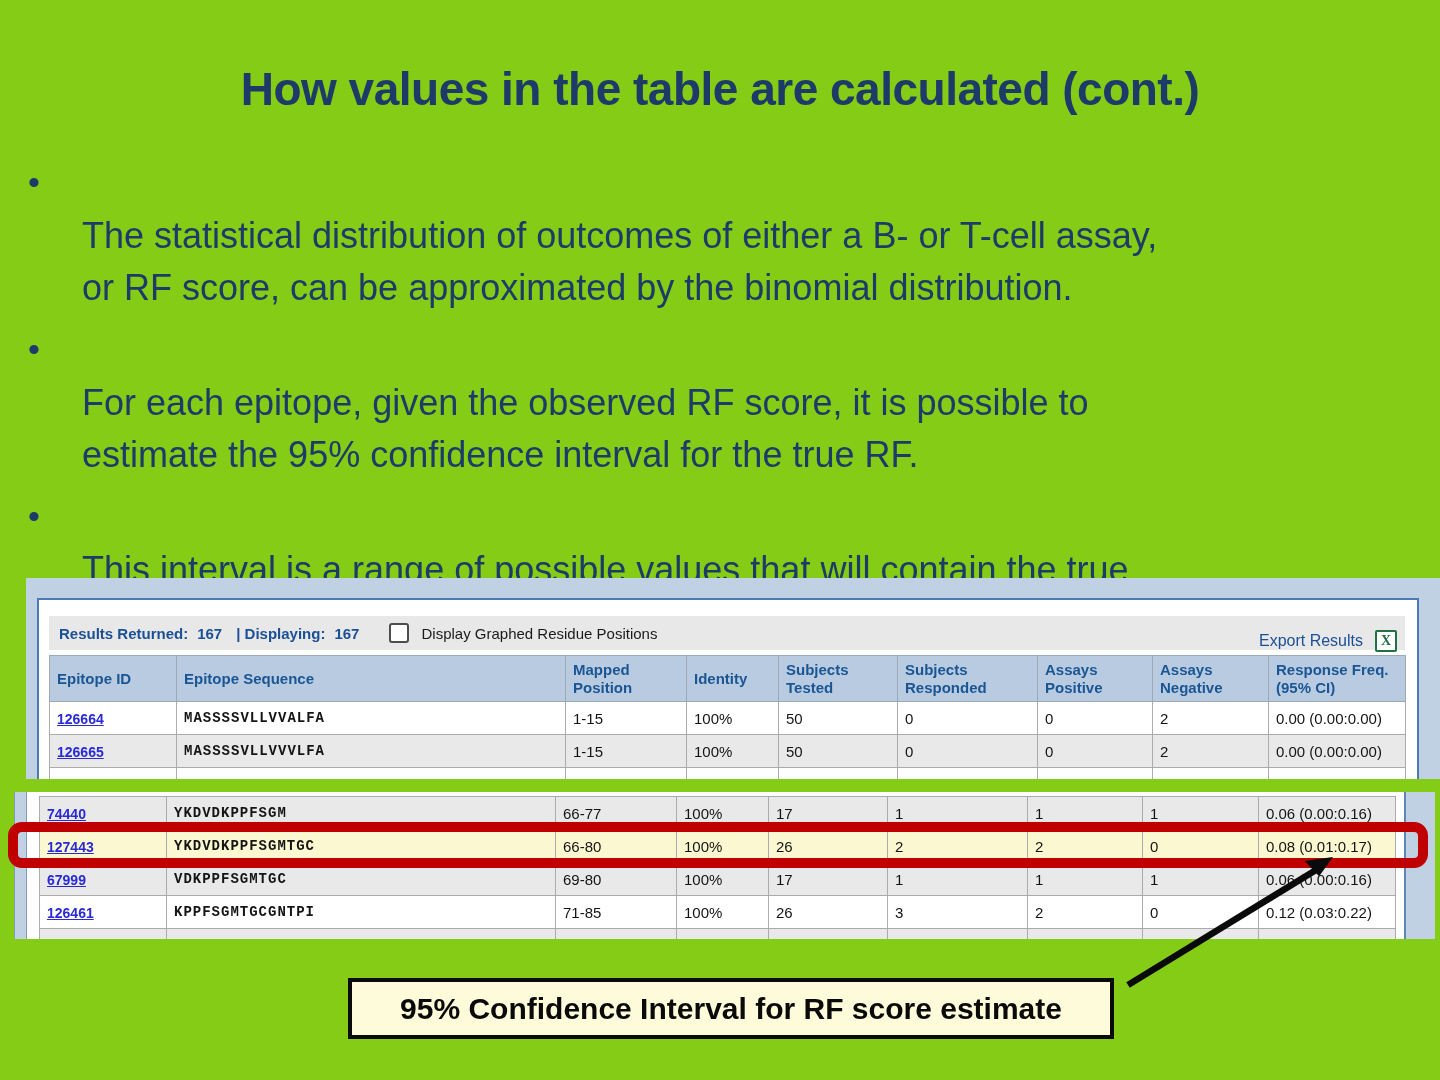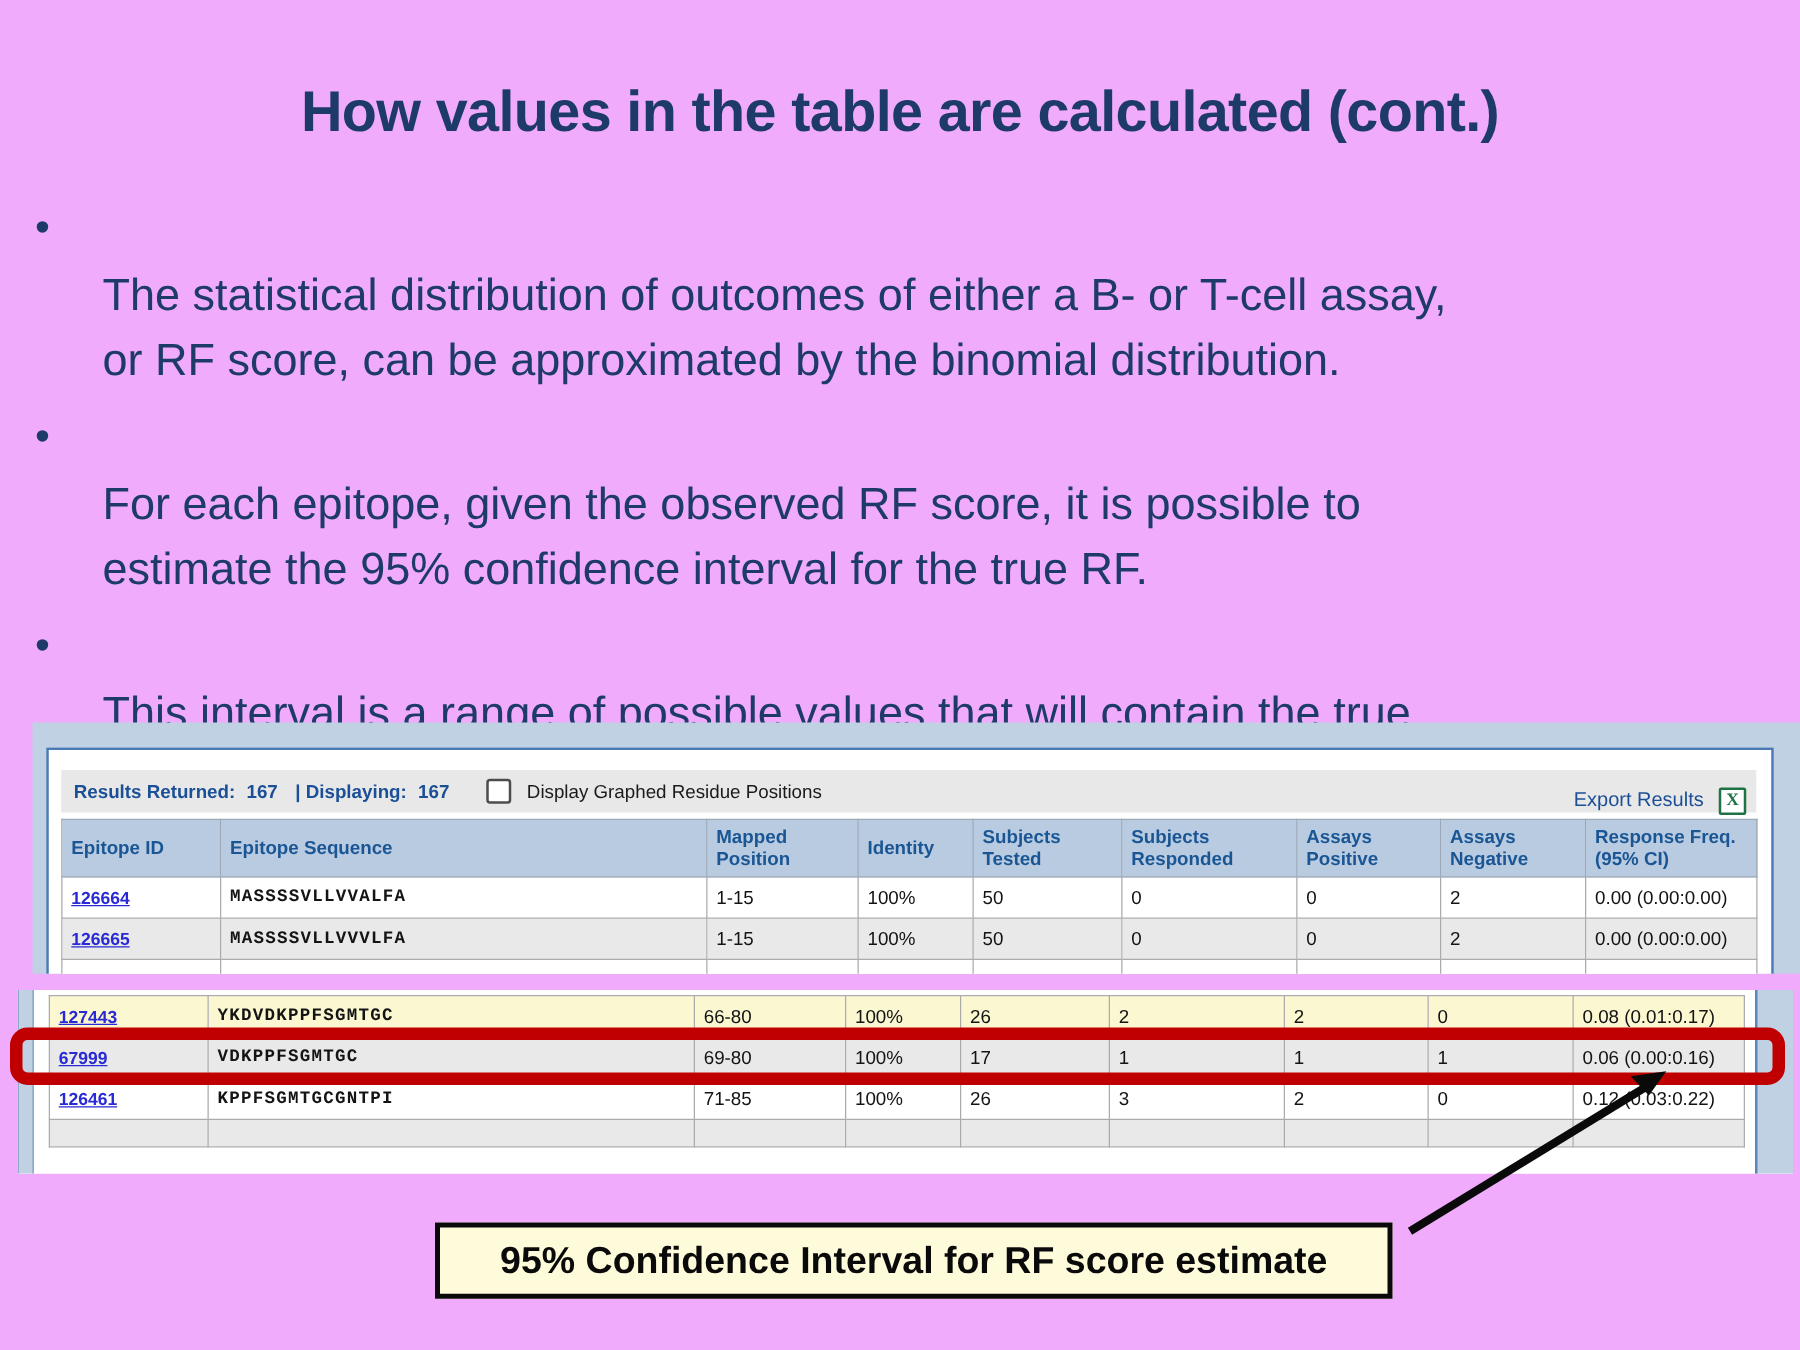--- a/index.html
+++ b/index.html
@@ -1,16 +1,16 @@
 <!DOCTYPE html>
 <html><head>
 <meta charset="utf-8">
 <style>
   html,body{margin:0;padding:0;background:#ffffff;}
-  .canvas{position:relative;width:1440px;height:1080px;background:#f0abfc;overflow:hidden;
+  .canvas{position:relative;width:1440px;height:1080px;background:#84cc16;overflow:hidden;
           font-family:"Liberation Sans",sans-serif;}
 
   
   .slide-title{position:absolute;top:62px;left:0;width:1440px;text-align:center;
                font-size:46px;font-weight:bold;color:#1E3A68;letter-spacing:-0.5px;}
   .bullets{position:absolute;left:82px;top:158px;width:1340px;color:#1E3A68;
            font-size:36px;line-height:52px;}
   .bullet{position:relative;margin-bottom:11px;white-space:pre-line;}
   .bullet-marker{position:absolute;left:-54px;top:-2px;font-size:34px;}
 
@@ -185,20 +185,31 @@
           <col class="c1">
           <col class="c2">
           <col class="c3">
           <col class="c4">
         <col class="c5">
           <col class="c6">
           <col class="c7">
           <col class="c8">
       </colgroup>
       <tbody>
+        <tr class="gray">
+          <td><a class="eid">74440</a></td>
+          <td class="seq">YKDVDKPPFSGM</td>
+          <td>66-77</td>
+          <td>100%</td>
+          <td>17</td>
+          <td>1</td>
+          <td>1</td>
+          <td>1</td>
+          <td>0.06 (0.00:0.16)</td>
+        </tr>
         <tr class="hl">
           <td><a class="eid">127443</a></td>
           <td class="seq">YKDVDKPPFSGMTGC</td>
           <td>66-80</td>
           <td>100%</td>
           <td>26</td>
           <td>2</td>
           <td>2</td>
           <td>0</td>
           <td>0.08 (0.01:0.17)</td>

